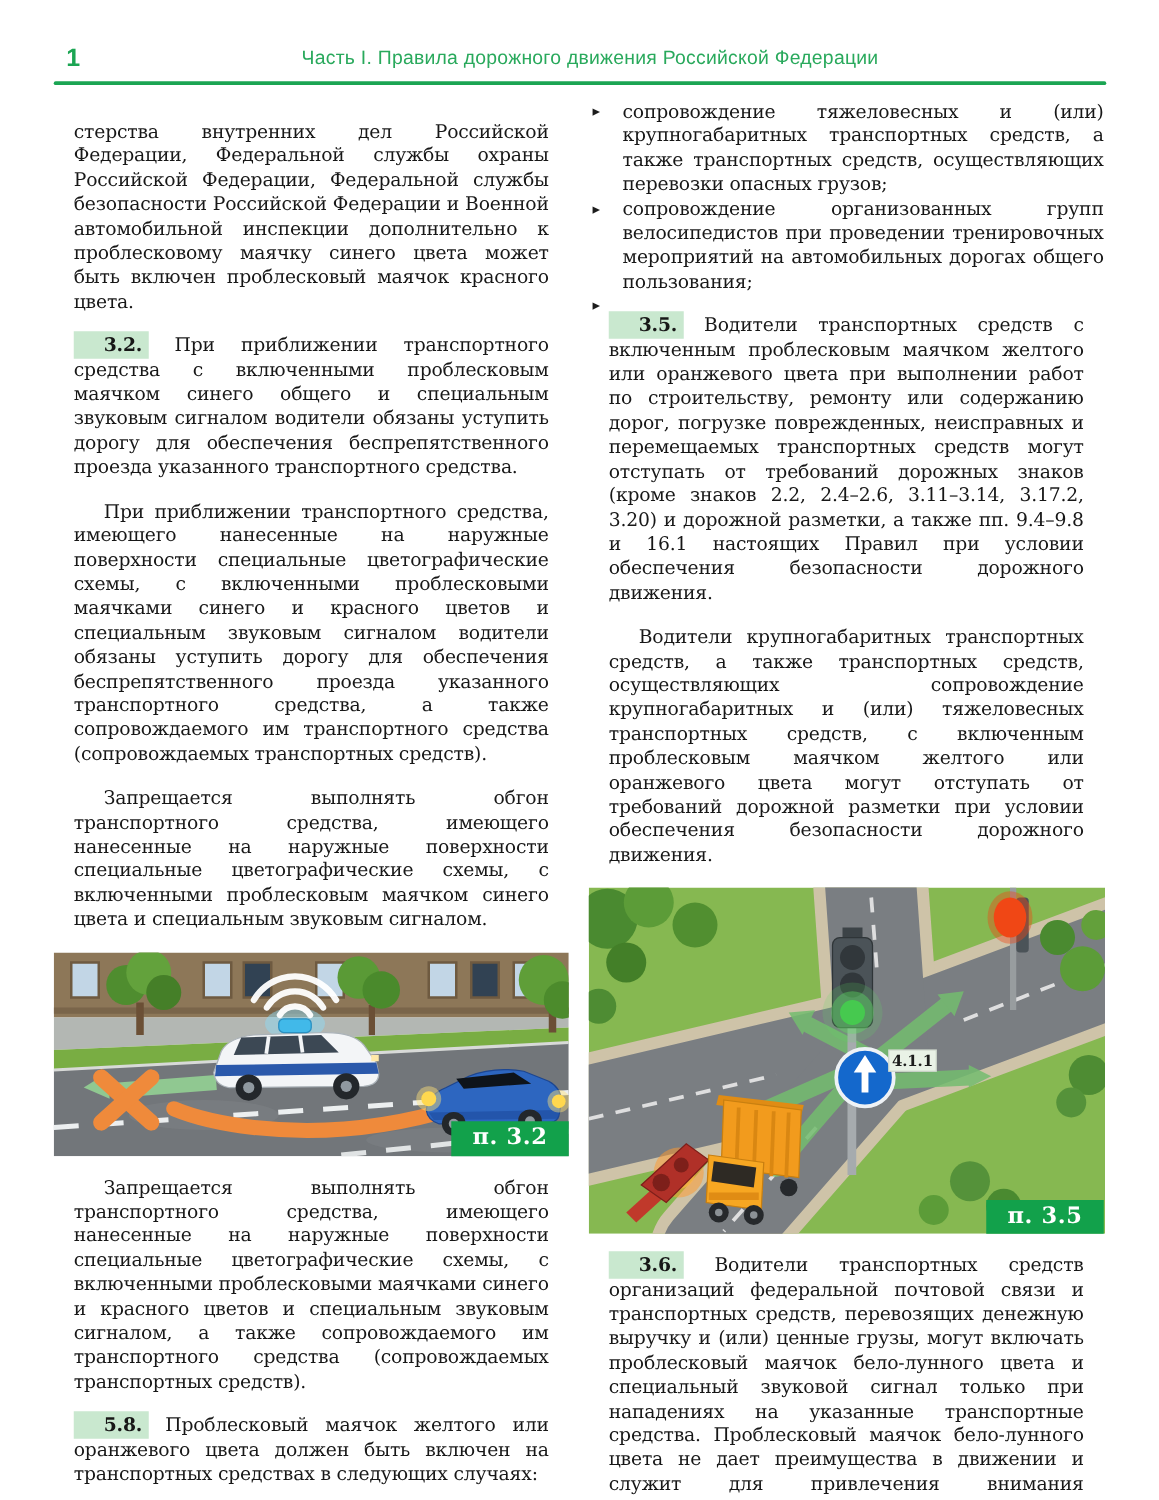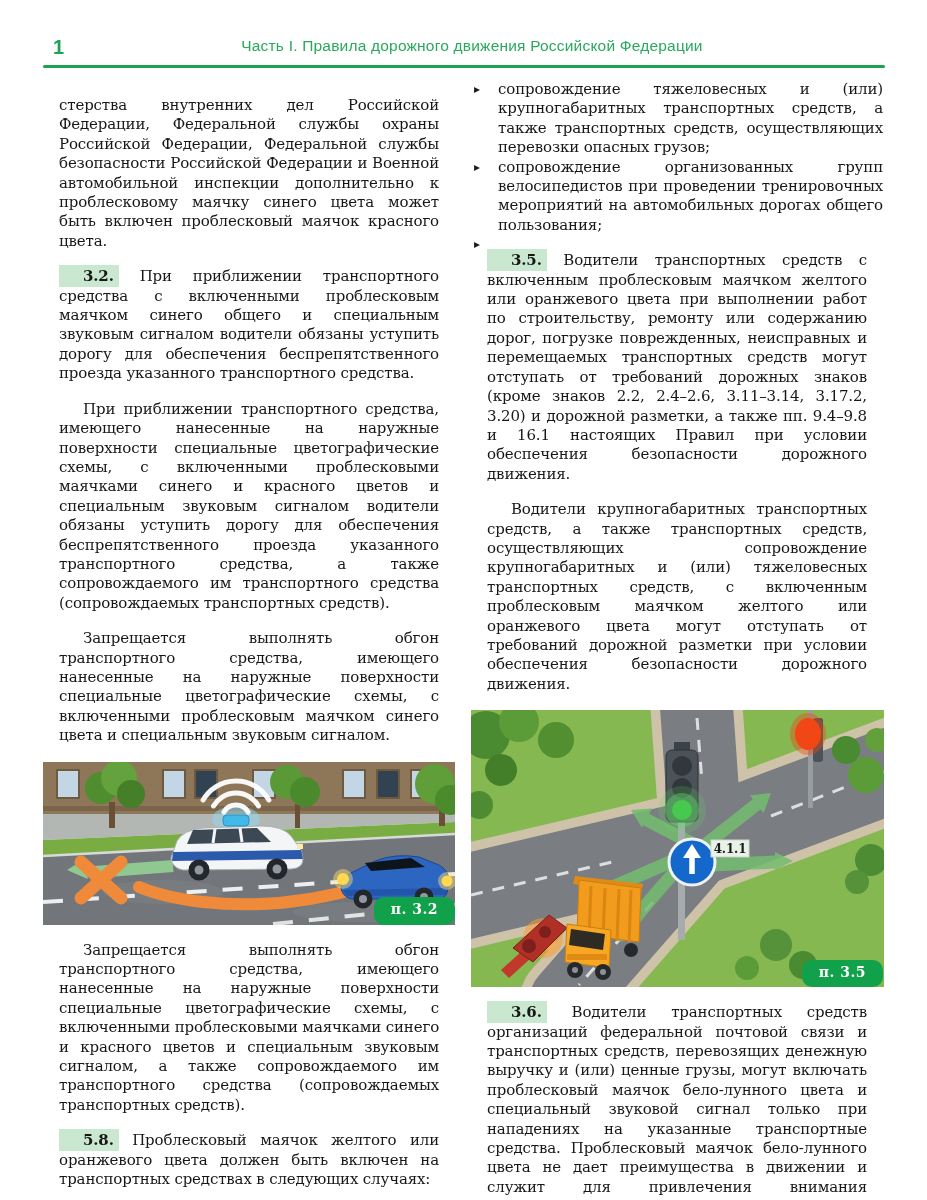--- a/index.html
+++ b/index.html
@@ -32,22 +32,22 @@
     padding:2px 5px 2px 24px;margin-left:-24px;
   }
   ul.blist{margin:0;padding:0;list-style:none}
   .blist li{position:relative;padding-left:27px;margin:0;text-align:justify}
   .tri{position:absolute;left:3px;top:0;font-size:12px;color:#1c1c1c}
   
   figure{margin:9px 0 10px;position:relative;padding:0}
   figure svg{display:block}
   .badge{
     position:absolute;right:0;bottom:0;background:#12a14b;color:#ffffff;
-    font-weight:700;font-size:14px;padding:3px 17px 5px;
-    font-family:"DejaVu Serif",serif;letter-spacing:.5px;border-radius:10px;
+    font-weight:700;font-size:18px;padding:3px 17px 5px;
+    font-family:"DejaVu Serif",serif;letter-spacing:.5px;
   }
 </style>
 </head>
 <body>
 
 <div class="page">
 
   <div class="hdr">
     <span class="pagenum">1</span>
     <span class="hdr-title">Часть I. Правила дорожного движения Российской Федерации</span>

